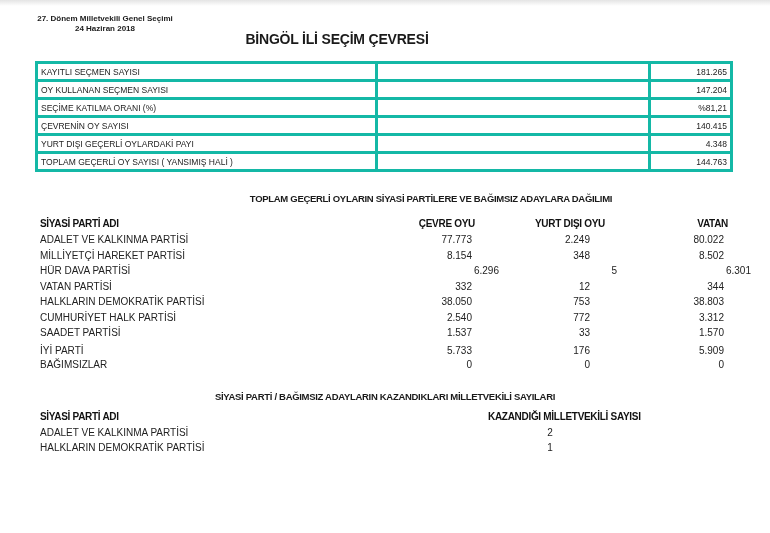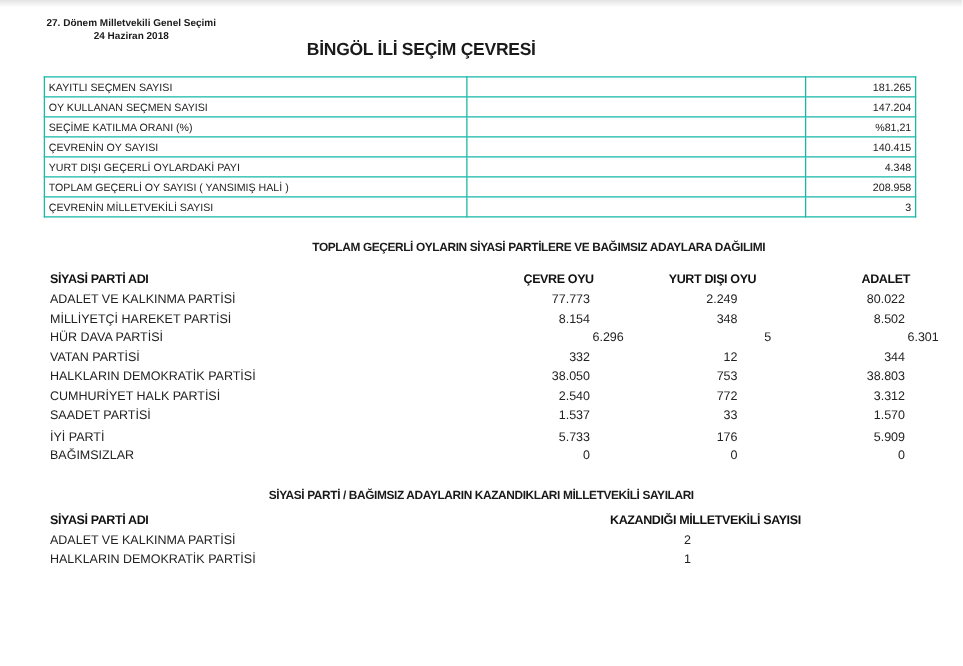--- a/index.html
+++ b/index.html
@@ -20,21 +20,21 @@
       position: absolute; left: 0; width: 674px; top: 31px;
       text-align: center; font-size: 14px; font-weight: bold; letter-spacing: -0.2px;
       padding-left: 0;
     }
     .main-title span { position: relative; left: 0px; }
     table.summary {
       position: absolute; left: 35px; top: 61px; width: 698px;
       border-collapse: collapse; font-size: 8.5px;
     }
     table.summary td {
-      border: 1px solid #14b8a6; height: 15px; padding: 0 3px;
+      border: 3px solid #14b8a6; height: 15px; padding: 0 3px;
       white-space: nowrap; color: #222;
     }
     table.summary td.c1 { width: 331px; }
     table.summary td.c2 { width: 264px; }
     table.summary td.c3 { text-align: right; }
     .sec-title {
       position: absolute; left: 0; width: 770px; text-align: center;
       font-size: 9.5px; font-weight: bold; letter-spacing: -0.3px;
     }
     .grid-row {
@@ -90,37 +90,32 @@
       <td class="c3">140.415</td>
     </tr>
     <tr>
       <td class="c1">YURT DIŞI GEÇERLİ OYLARDAKİ PAYI</td>
       <td class="c2"></td>
       <td class="c3">4.348</td>
     </tr>
     <tr>
       <td class="c1">TOPLAM GEÇERLİ OY SAYISI ( YANSIMIŞ HALİ )</td>
       <td class="c2"></td>
-      <td class="c3">208.958</td>
-    </tr>
-    <tr>
-      <td class="c1">ÇEVRENİN MİLLETVEKİLİ SAYISI</td>
-      <td class="c2"></td>
-      <td class="c3">3</td>
+      <td class="c3">144.763</td>
     </tr>
   </tbody>
 </table>
 
 <div class="sec-title" style="top:193px;margin-left:46px;">TOPLAM GEÇERLİ OYLARIN SİYASİ PARTİLERE VE BAĞIMSIZ ADAYLARA DAĞILIMI</div>
 
 <div class="grid-row head" style="top:216px;">
   <span class="col-name">SİYASİ PARTİ ADI</span>
   <span class="col-cevre">ÇEVRE OYU</span>
   <span class="col-yurt">YURT DIŞI OYU</span>
-  <span class="col-top">ADALET</span>
+  <span class="col-top">VATAN</span>
 </div>
 
 <div class="grid-row" style="top:232px;">
   <span class="col-name">ADALET VE KALKINMA PARTİSİ</span>
   <span class="col-cevre">77.773</span>
   <span class="col-yurt">2.249</span>
   <span class="col-top">80.022</span>
 </div>
 <div class="grid-row" style="top:248px;">
   <span class="col-name">MİLLİYETÇİ HAREKET PARTİSİ</span>

